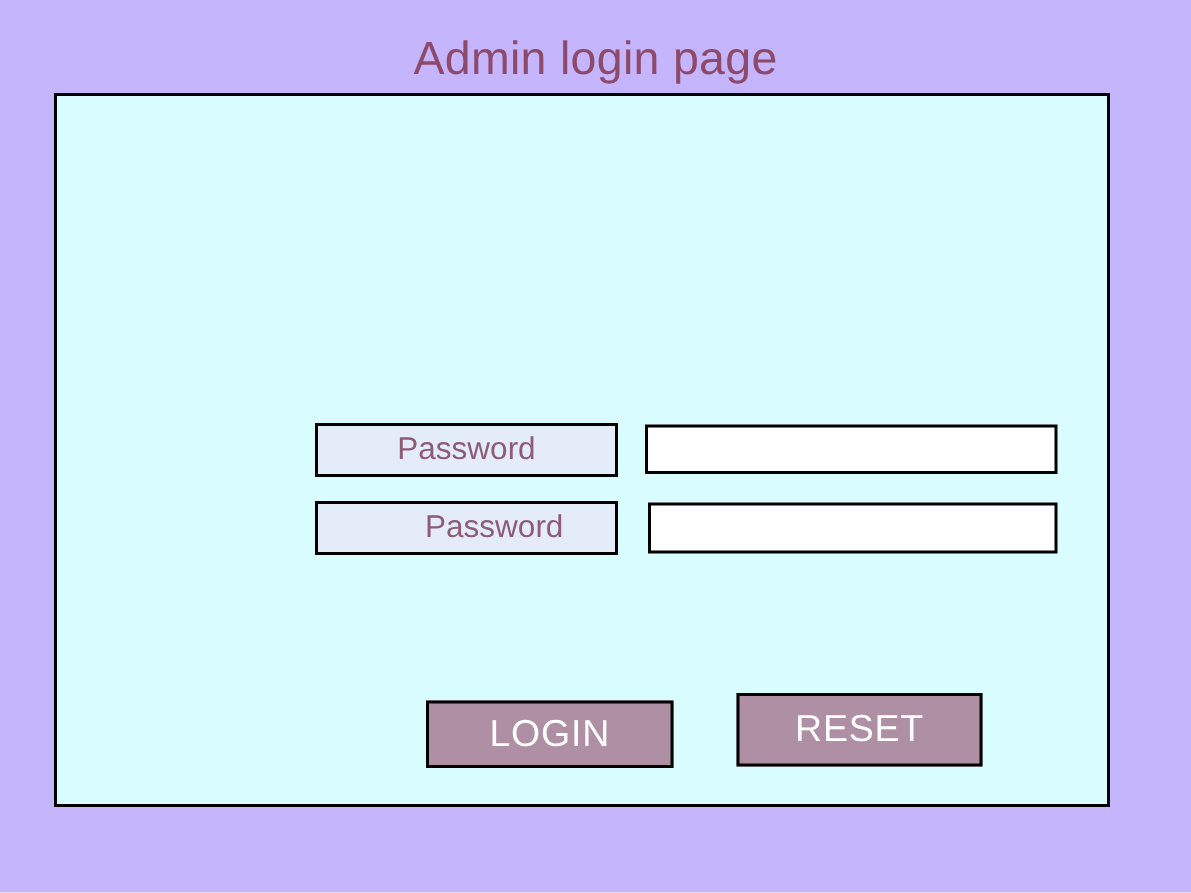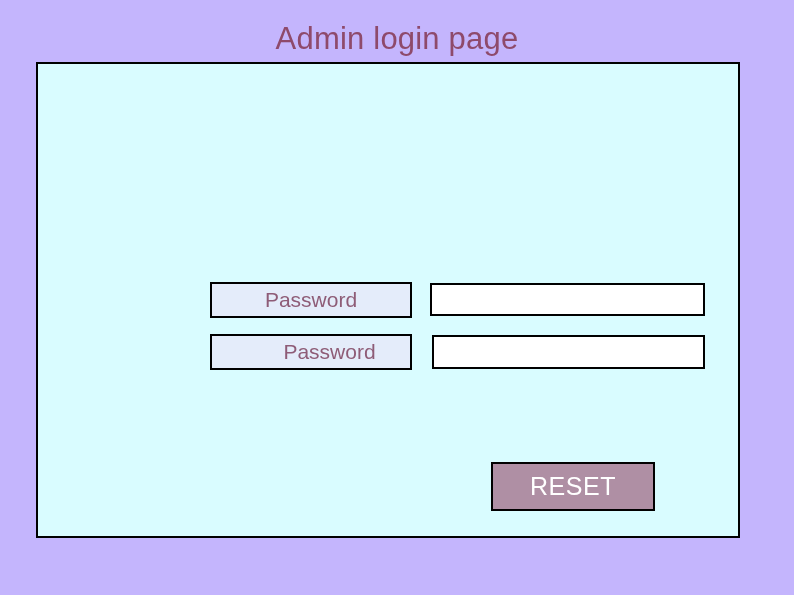--- a/index.html
+++ b/index.html
@@ -151,17 +151,18 @@
   <div id="login-panel">
 
     <div class="field-label" id="username-label">Password</div>
 
     <input class="text-input" id="username-input" type="text" value="" style="">
 
     <div class="field-label" id="password-label">Password</div>
 
     <input class="text-input" id="password-input" type="password" value="" style="">
 
+    <button class="action-button" id="login-button">LOGIN</button>
 
     <button class="action-button" id="reset-button">RESET</button>
 
   </div>
 </div>
 
 </body></html>

